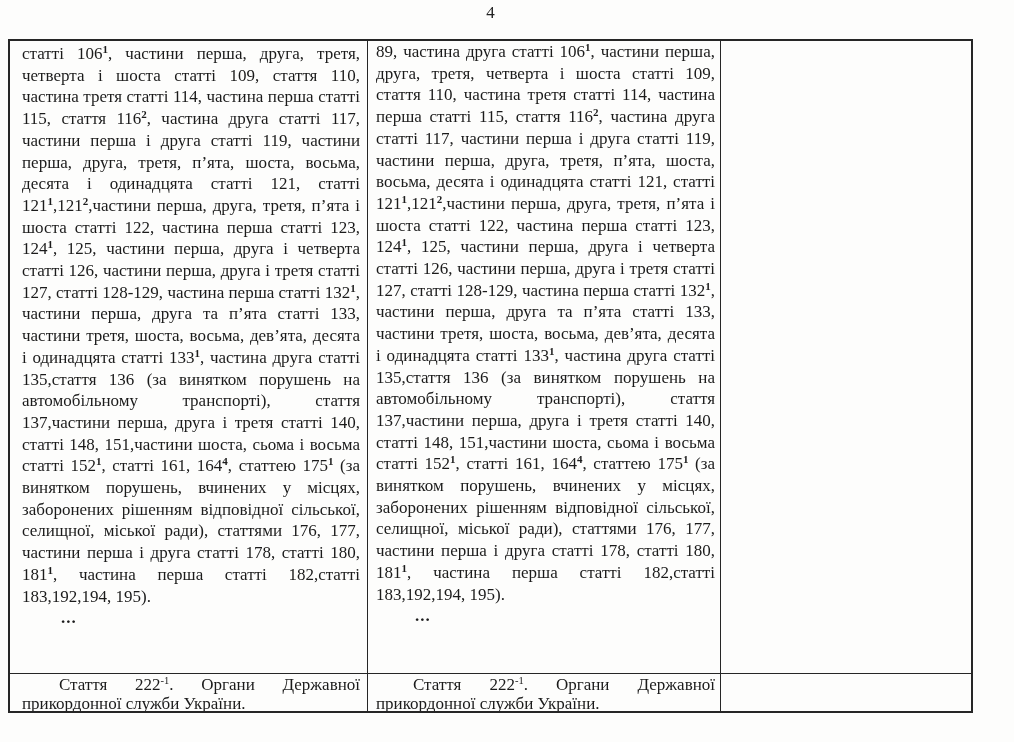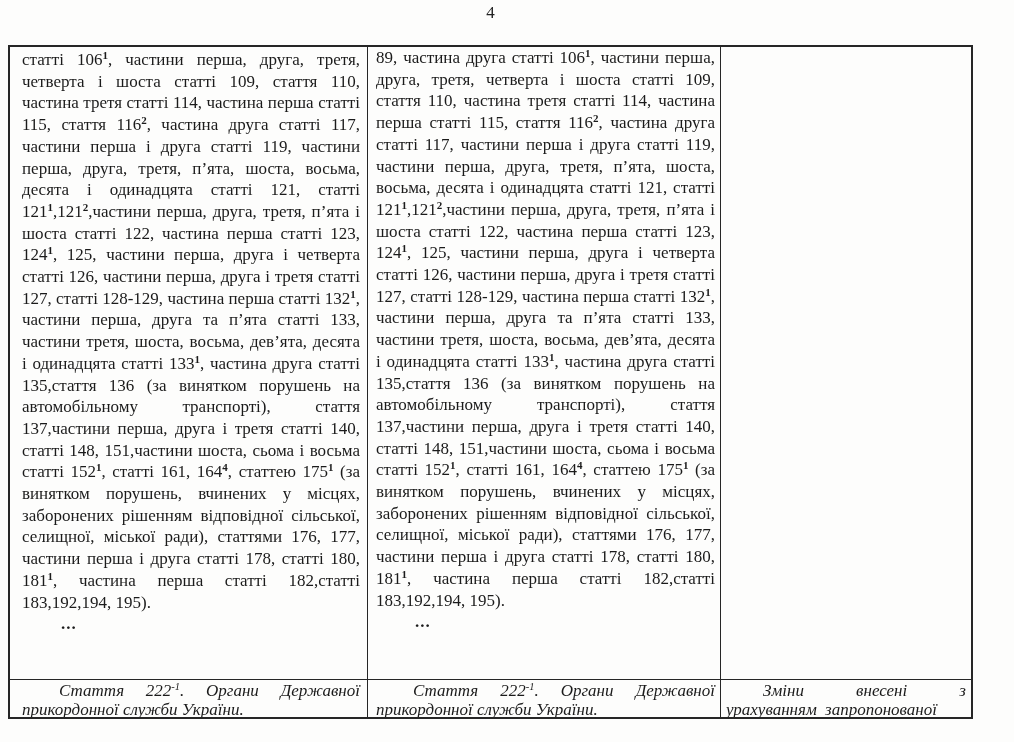--- a/index.html
+++ b/index.html
@@ -21,42 +21,41 @@
     top: 3px;
     left: 8px;
     width: 965px;
     text-align: center;
     font-size: 17px;
     color: #222;
   }
   .doc-table {
     position: absolute;
     left: 8px;
-    top: 45px;
+    top: 39px;
     width: 965px;
     height: 674px;
     border: 2px solid #262626;
     box-sizing: border-box;
     display: flex;
     flex-direction: column;
     background: #fdfdfc;
   }
   .row {
     display: grid;
     grid-template-columns: 358px 353px 1fr;
     box-sizing: border-box;
   }
   .row1 {
     height: 633px;
     border-bottom: 1.5px solid #262626;
   }
   .row2 {
     flex: 1;
     overflow: hidden;
-    font-style: italic;
   }
   .cell {
     box-sizing: border-box;
     overflow: hidden;
     font-size: 17px;
     line-height: 21.7px;
   }
   .cell.c1, .cell.c2 { border-right: 1.5px solid #262626; }
   .cell.c1 { padding: 2px 7px 0 12px; }
   .cell.c2 { padding: 0 5px 0 8px; }
@@ -116,20 +115,17 @@
     <div class="row row2">
 
       <div class="cell c1">
         <p class="body-text indented">Стаття 222<sup class="sup-thin">-1</sup>. Органи Державної прикордонної служби України.</p>
       </div>
 
       <div class="cell c2">
         <p class="body-text indented">Стаття 222<sup class="sup-thin">-1</sup>. Органи Державної прикордонної служби України.</p>
       </div>
 
-      <div class="cell c3">
-        <p class="body-text indented">Зміни внесені з урахуванням запропонованої</p>
-      </div>
 
     </div>
 
   </div>
 </div>
 
 </body></html>

